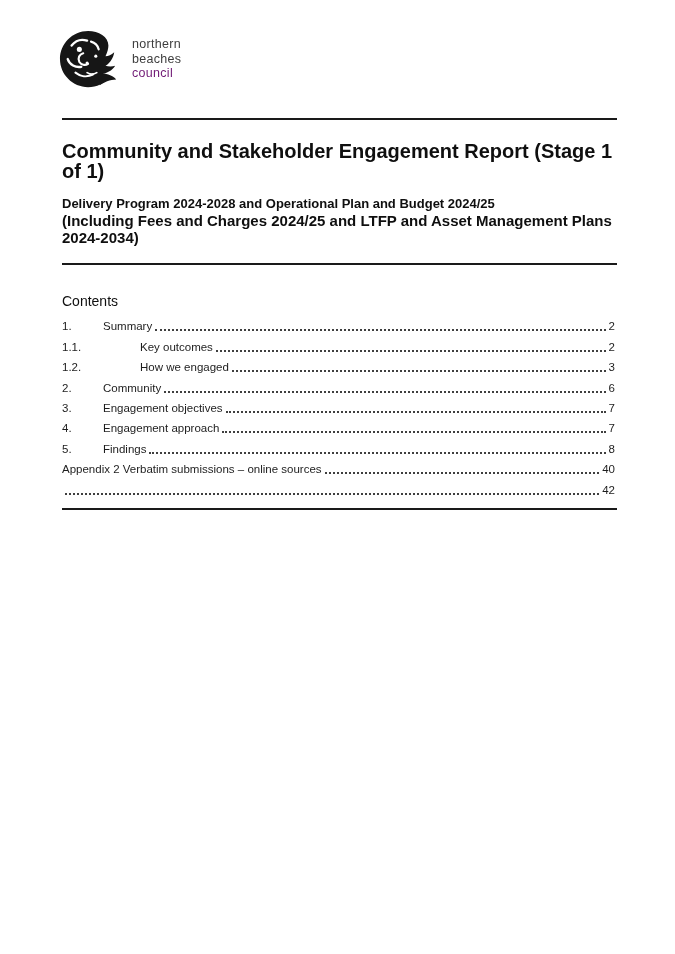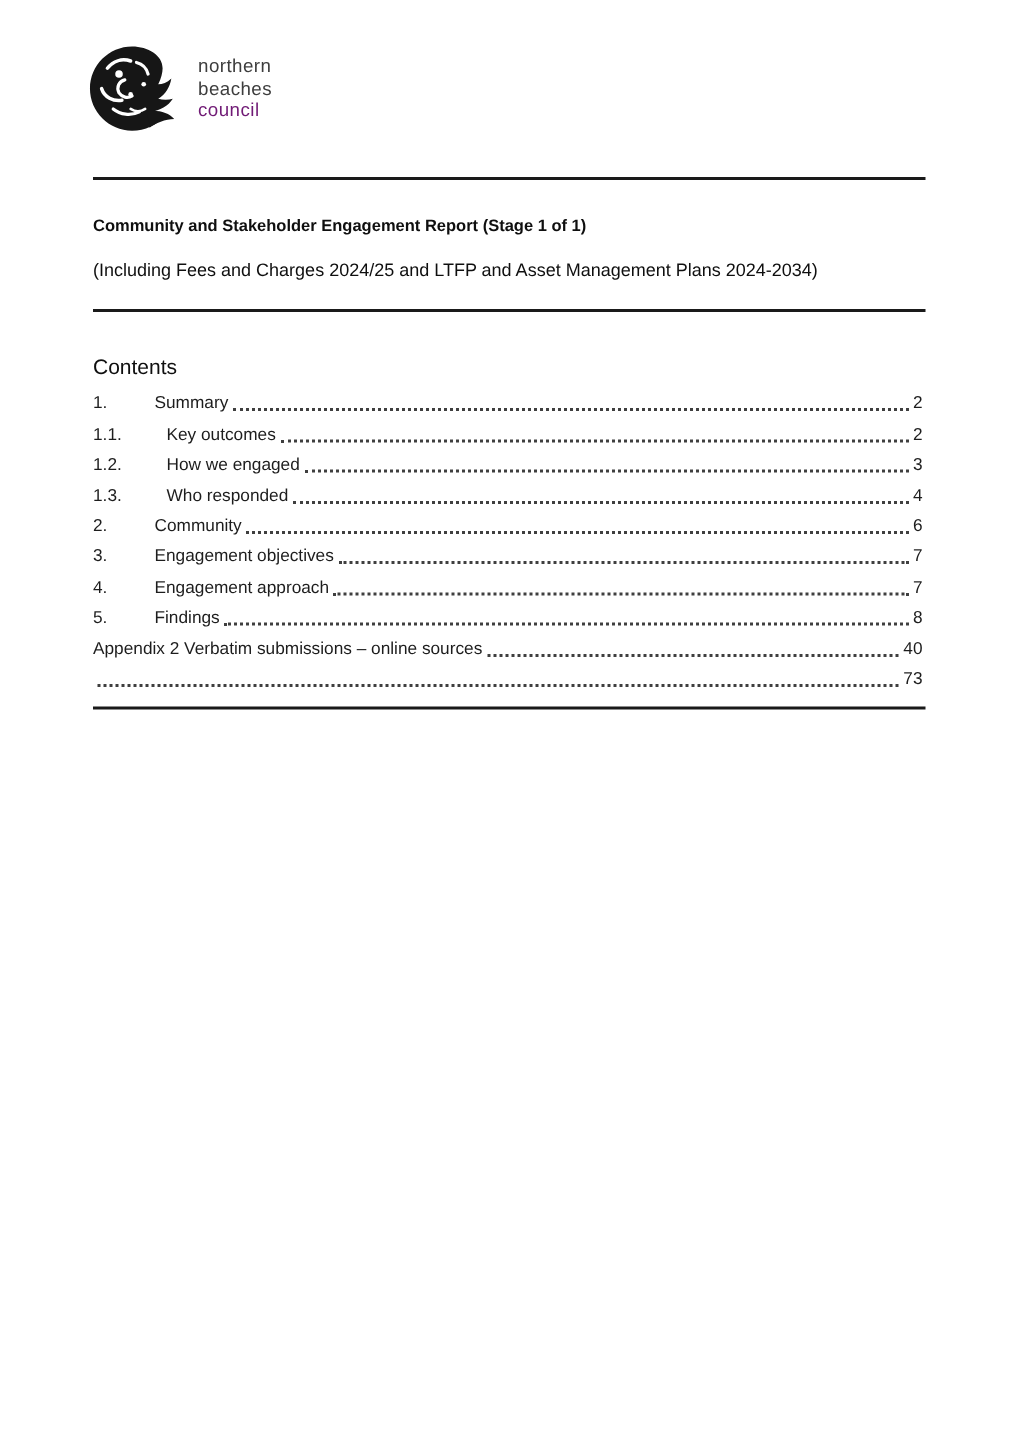--- a/index.html
+++ b/index.html
@@ -38,53 +38,52 @@
     border: none; height: 0;
     border-top: 2px solid #1a1a1a;
   }
   .rule-top      { margin-top: 26px; }
   .rule-mid      { margin-top: 17px; }
   .rule-bottom   { margin-top: 11px; }
 
   
   .title {
     margin-top: 21px;
-    font-size: 11px; line-height: 20px;
+    font-size: 20px; line-height: 20px;
     font-weight: bold; color: #0f0f0f;
   }
   .subtitle {
     margin-top: 15px;
     font-size: 13px; line-height: 16px;
     font-weight: bold; color: #0f0f0f;
   }
   .subtitle2 {
-    margin-top: 11px;
-    font-size: 12px; line-height: 17px;
-    font-weight: normal; color: #0f0f0f;
+    font-size: 15px; line-height: 17px;
+    font-weight: bold; color: #0f0f0f;
     max-width: 555px;
   }
 
   
   .contents-heading {
     margin-top: 27px;
     font-size: 14px; line-height: 18px;
     font-weight: normal; color: #0f0f0f;
   }
   .toc-list { margin-top: 3px; }
   .toc-row {
     display: flex;
     align-items: flex-end;
     height: 20.4px;
     font-size: 11.5px;
     line-height: 14px;
     color: #1d1d1d;
     cursor: default;
   }
   .toc-num { flex: 0 0 41px; }
-  .toc-row.level-2 .toc-label { padding-left: 8px; }
+  .toc-row.level-2 .toc-label { padding-left: 8px; margin-left: 29px; }
   .toc-label { white-space: nowrap; }
   .toc-dots {
     flex: 1 1 auto;
     border-bottom: 2px dotted #3f3f3f;
     margin: 0 3px;
     transform: translateY(-2px);
   }
   .toc-page { flex: 0 0 auto; margin-right: 2px; }
 </style>
 </head>
@@ -111,20 +110,21 @@
     <span class="logo-text">
       <span>northern</span>
       <span>beaches</span>
       <span class="muted">council</span>
     </span>
   </header>
 
   <hr class="rule rule-top">
 
   <h1 class="title">Community and Stakeholder Engagement Report (Stage 1 of 1)</h1>
+  <h2 class="subtitle">Delivery Program 2024-2028 and Operational Plan and Budget 2024/25</h2>
   <h2 class="subtitle2">(Including Fees and Charges 2024/25 and LTFP and Asset Management Plans 2024-2034)</h2>
 
   <hr class="rule rule-mid">
 
   <section>
     <h3 class="contents-heading">Contents</h3>
     <div class="toc-list" id="toc-list">
   <div class="toc-row level-1">
     <span class="toc-num">1.</span>
     <span class="toc-label">Summary</span>
@@ -139,26 +139,20 @@
     <span class="toc-page">2</span>
   </div>
 
   <div class="toc-row level-2">
     <span class="toc-num">1.2.</span>
     <span class="toc-label">How we engaged</span>
     <span class="toc-dots"></span>
     <span class="toc-page">3</span>
   </div>
 
-  <div class="toc-row level-2">
-    <span class="toc-num">1.3.</span>
-    <span class="toc-label">Who responded</span>
-    <span class="toc-dots"></span>
-    <span class="toc-page">4</span>
-  </div>
 
   <div class="toc-row level-1">
     <span class="toc-num">2.</span>
     <span class="toc-label">Community</span>
     <span class="toc-dots"></span>
     <span class="toc-page">6</span>
   </div>
 
   <div class="toc-row level-1">
     <span class="toc-num">3.</span>
@@ -185,20 +179,20 @@
   <div class="toc-row level-0">
 
     <span class="toc-label">Appendix 2 Verbatim submissions – online sources</span>
     <span class="toc-dots"></span>
     <span class="toc-page">40</span>
   </div>
 
   <div class="toc-row level-0">
 
     <span class="toc-dots"></span>
-    <span class="toc-page">73</span>
+    <span class="toc-page">42</span>
   </div>
 </div>
   </section>
 
   <hr class="rule rule-bottom">
 
 </div>
 
 </body></html>

